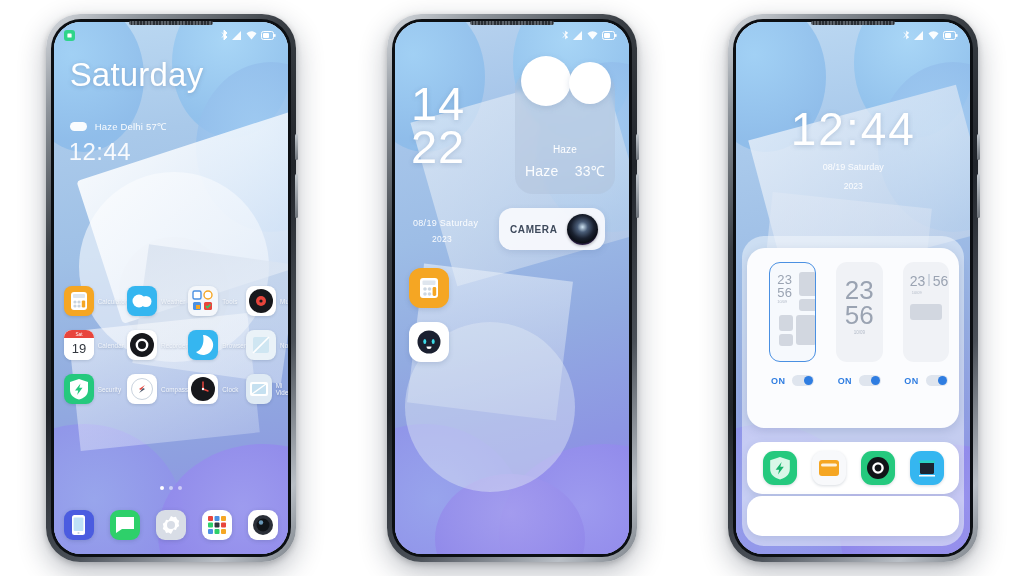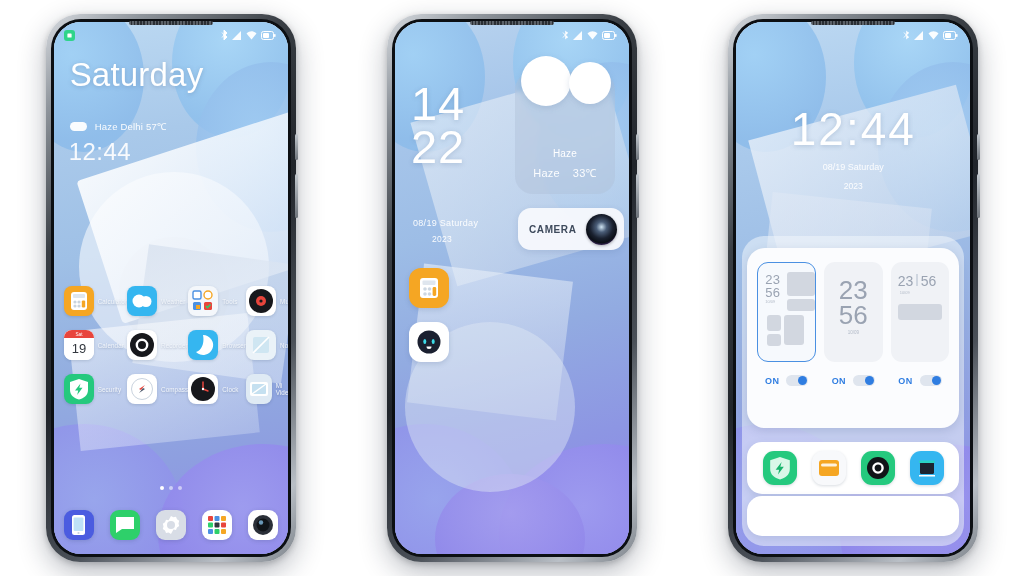--- a/index.html
+++ b/index.html
@@ -131,24 +131,24 @@
     position:absolute; right:14px; top:50px; width:100px; height:122px;
     border-radius:18px; background:rgba(175,190,215,.42);
     backdrop-filter:blur(2px); z-index:21;
     display:flex; flex-direction:column; align-items:center; justify-content:flex-end; padding-bottom:14px;
   }
   .cloud { position:absolute; top:-18px; left:50%; transform:translateX(-50%); width:92px; height:52px; }
   .cloud i { position:absolute; border-radius:50%; background:#ffffff; box-shadow:0 2px 6px rgba(90,120,160,.2); }
   .cloud i:nth-child(1){ width:50px;height:50px; left:2px; top:2px; }
   .cloud i:nth-child(2){ width:42px;height:42px; right:0px; top:8px; }
   .w-city { font-size:10px; color:#ffffff; margin-bottom:6px; letter-spacing:.2px; }
-  .w-cond { font-size:11px; color:#ffffff; opacity:.95; letter-spacing:.2px; }
+  .w-cond { font-size:14px; color:#ffffff; opacity:.95; letter-spacing:.2px; }
 
   .w-camera {
-    position:absolute; right:5px; top:186px; width:106px; height:42px;
+    position:absolute; right:24px; top:186px; width:106px; height:42px;
     border-radius:13px; background:rgba(248,250,253,.92);
     display:flex; align-items:center; justify-content:space-between; padding:0 7px 0 11px; z-index:21;
     box-shadow:0 2px 6px rgba(70,95,140,.16);
   }
   .w-camera span { font-size:10px; font-weight:700; color:#3e4a5c; letter-spacing:.6px; }
   .cam-lens { width:31px; height:31px; border-radius:50%;
     background:radial-gradient(circle at 50% 42%, #cfe4f2 0%, #4a5d78 22%, #1a2130 48%, #0b0f17 66%, #6b3fa0 88%, #8a57c4 100%);
     box-shadow:0 1px 3px rgba(0,0,0,.3); }
 
   .w-calc { position:absolute; left:14px; top:246px; width:40px; height:40px; border-radius:12px; background:#f5a623;
@@ -169,21 +169,21 @@
     font-size:46px; color:#ffffff; font-weight:300; letter-spacing:2px; text-shadow:0 1px 5px rgba(80,110,150,.3); }
   .c-date { position:absolute; top:140px; left:0; right:0; text-align:center; font-size:9px; color:#ffffff; opacity:.95; z-index:20; }
   .c-year { position:absolute; top:159px; left:0; right:0; text-align:center; font-size:8.5px; color:#ffffff; opacity:.95; z-index:20; }
 
   .picker {
     position:absolute; left:11px; right:11px; top:226px; height:180px;
     border-radius:18px; background:#fbfcfe; z-index:22; padding:14px 10px 10px;
     box-shadow:0 3px 10px rgba(60,85,130,.18);
   }
   .picker-row { display:flex; justify-content:space-between; gap:8px; }
-  .pcol { flex:1; display:flex; flex-direction:column; align-items:center; }
+  .pcol { flex:1; display:flex; flex-direction:column; align-items:center;margin-left:12px; }
   .pcard { width:100%; height:100px; border-radius:11px; background:#f0f2f6; position:relative; overflow:hidden; }
   .pcard.sel { background:#f6f9fd; border:1.6px solid #4a90e2; }
   .mini-t { font-size:13px; color:#9aa3b2; line-height:1; letter-spacing:.3px; }
   .mini-s { font-size:4px; color:#b3bbc8; }
   .ph-blk { background:#d2d7e0; border-radius:3px; }
   .tog-row { display:flex; align-items:center; gap:7px; margin-top:13px;justify-content:flex-end; }
   .tog-lbl { font-size:9px; font-weight:700; color:#2f7de1; letter-spacing:.4px; }
   .tog { width:22px; height:11px; border-radius:6px; background:#dfe5ee; position:relative; }
   .tog i { position:absolute; right:1px; top:1px; width:9px; height:9px; border-radius:50%; background:#2f7de1; }
 

